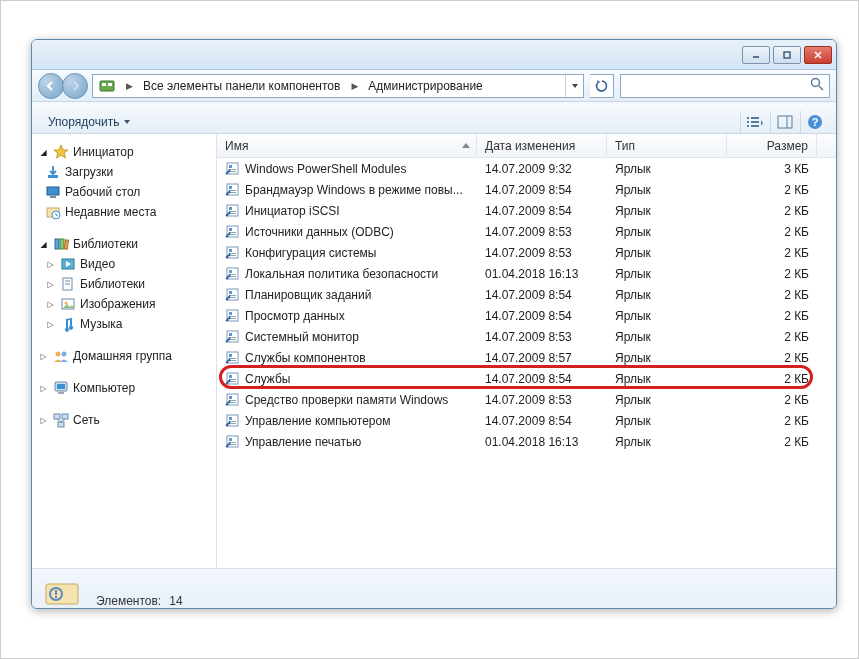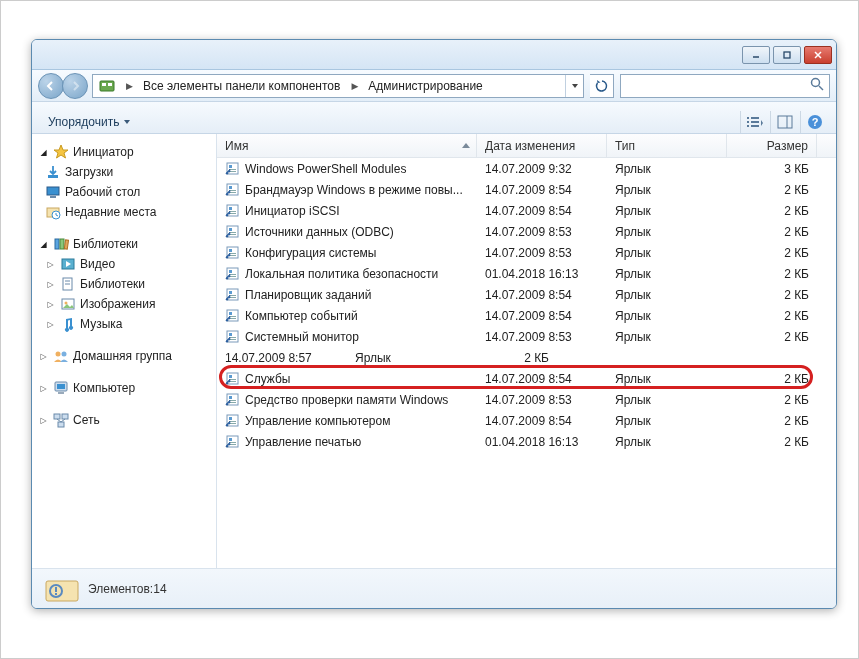--- a/index.html
+++ b/index.html
@@ -38,21 +38,21 @@
   .content { flex:1; display:flex; flex-direction:column; background:#fff;}
   .colhdr { height:24px; display:flex; align-items:center; border-bottom:1px solid #e0e6ec; background:linear-gradient(#fdfdfe,#f0f4f8); font-size:12px; color:#333;}
   .colhdr .c { padding:0 8px; border-right:1px solid #e0e6ec; height:100%; display:flex; align-items:center; position:relative;}
   .c1{width:260px;} .c2{width:130px;} .c3{width:120px;} .c4{width:90px; text-align:right; justify-content:flex-end;}
   .sorta { position:absolute; right:6px; top:9px; width:0;height:0;border-left:4px solid transparent;border-right:4px solid transparent;border-bottom:5px solid #7a8a9a;}
   .rows { flex:1; overflow:auto; font-size:12px; color:#222; position:relative;}
   .row { height:21px; display:flex; align-items:center;}
   .row .c { padding:0 8px; display:flex; align-items:center; gap:4px; white-space:nowrap; overflow:hidden;}
   .row .c4 { justify-content:flex-end;}
   .hl { position:absolute; border:3px solid #d52020; border-radius:14px; pointer-events:none;}
-  .status { height:40px; border-top:1px solid #d9e3ed; background:linear-gradient(#f2f7fc,#e8f0f8); display:flex; align-items:center; padding:0 10px; gap:6px; font-size:12px; color:#333;}
+  .status { height:40px; border-top:1px solid #d9e3ed; background:linear-gradient(#f2f7fc,#e8f0f8); display:flex; align-items:flex-end; padding:0 10px; gap:14px; font-size:12px; color:#333;}
   .status .big { width:40px; height:32px; display:flex; align-items:center; justify-content:center;}
   .scicon svg{width:16px;height:16px;}
 </style>
 </head>
 <body>
 
 <div class="window">
 
   <div class="titlebar">
     <div class="wbtn">
@@ -430,21 +430,21 @@
             <div class="c c1">
               <span class="ico scicon">
                 <svg viewBox="0 0 16 16">
                   <rect x="2" y="2" width="11" height="11" fill="#fff" stroke="#7a9aba"></rect>
                   <rect x="4" y="4" width="3" height="3" fill="#5a9ad0"></rect>
                   <rect x="4" y="8" width="7" height="1" fill="#8aa"></rect>
                   <rect x="4" y="10" width="7" height="1" fill="#8aa"></rect>
                   <path d="M1 12 L5 8 L5 11 L3 11 L3 13 L1 13 Z" fill="#3a70b0" stroke="#1a4a8a" stroke-width="0.5"></path>
                 </svg>
               </span>
-              <span>Компьютер событий</span>
+              <span>Просмотр данных</span>
             </div>
             <div class="c c2">14.07.2009 8:54</div>
             <div class="c c3">Ярлык</div>
             <div class="c c4">2 КБ</div>
           </div>
           <div class="row">
             <div class="c c1">
               <span class="ico scicon">
                 <svg viewBox="0 0 16 16">
                   <rect x="2" y="2" width="11" height="11" fill="#fff" stroke="#7a9aba"></rect>
@@ -454,20 +454,32 @@
                   <path d="M1 12 L5 8 L5 11 L3 11 L3 13 L1 13 Z" fill="#3a70b0" stroke="#1a4a8a" stroke-width="0.5"></path>
                 </svg>
               </span>
               <span>Системный монитор</span>
             </div>
             <div class="c c2">14.07.2009 8:53</div>
             <div class="c c3">Ярлык</div>
             <div class="c c4">2 КБ</div>
           </div>
           <div class="row">
+            <div class="c c1">
+              <span class="ico scicon">
+                <svg viewBox="0 0 16 16">
+                  <rect x="2" y="2" width="11" height="11" fill="#fff" stroke="#7a9aba"></rect>
+                  <rect x="4" y="4" width="3" height="3" fill="#5a9ad0"></rect>
+                  <rect x="4" y="8" width="7" height="1" fill="#8aa"></rect>
+                  <rect x="4" y="10" width="7" height="1" fill="#8aa"></rect>
+                  <path d="M1 12 L5 8 L5 11 L3 11 L3 13 L1 13 Z" fill="#3a70b0" stroke="#1a4a8a" stroke-width="0.5"></path>
+                </svg>
+              </span>
+              <span>Службы компонентов</span>
+            </div>
             <div class="c c2">14.07.2009 8:57</div>
             <div class="c c3">Ярлык</div>
             <div class="c c4">2 КБ</div>
           </div>
           <div class="row">
             <div class="c c1">
               <span class="ico scicon">
                 <svg viewBox="0 0 16 16">
                   <rect x="2" y="2" width="11" height="11" fill="#fff" stroke="#7a9aba"></rect>
                   <rect x="4" y="4" width="3" height="3" fill="#5a9ad0"></rect>

